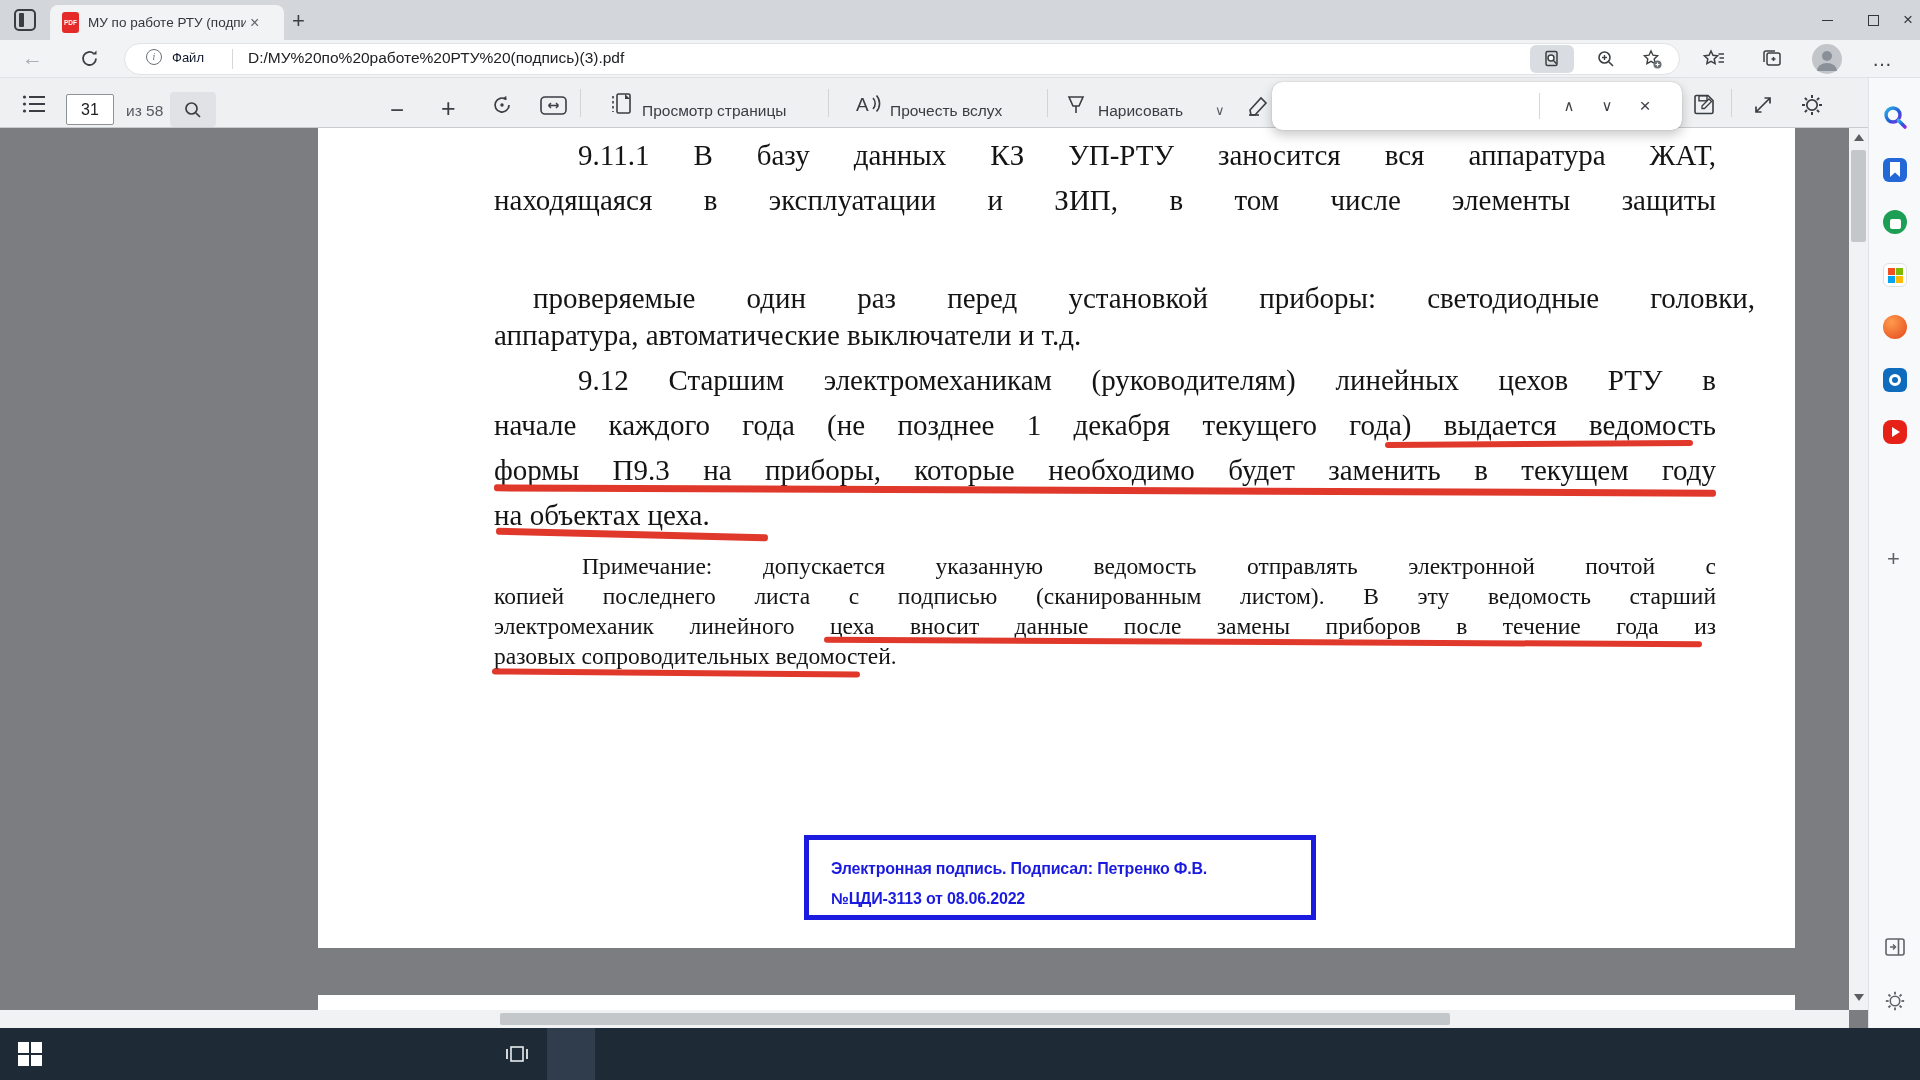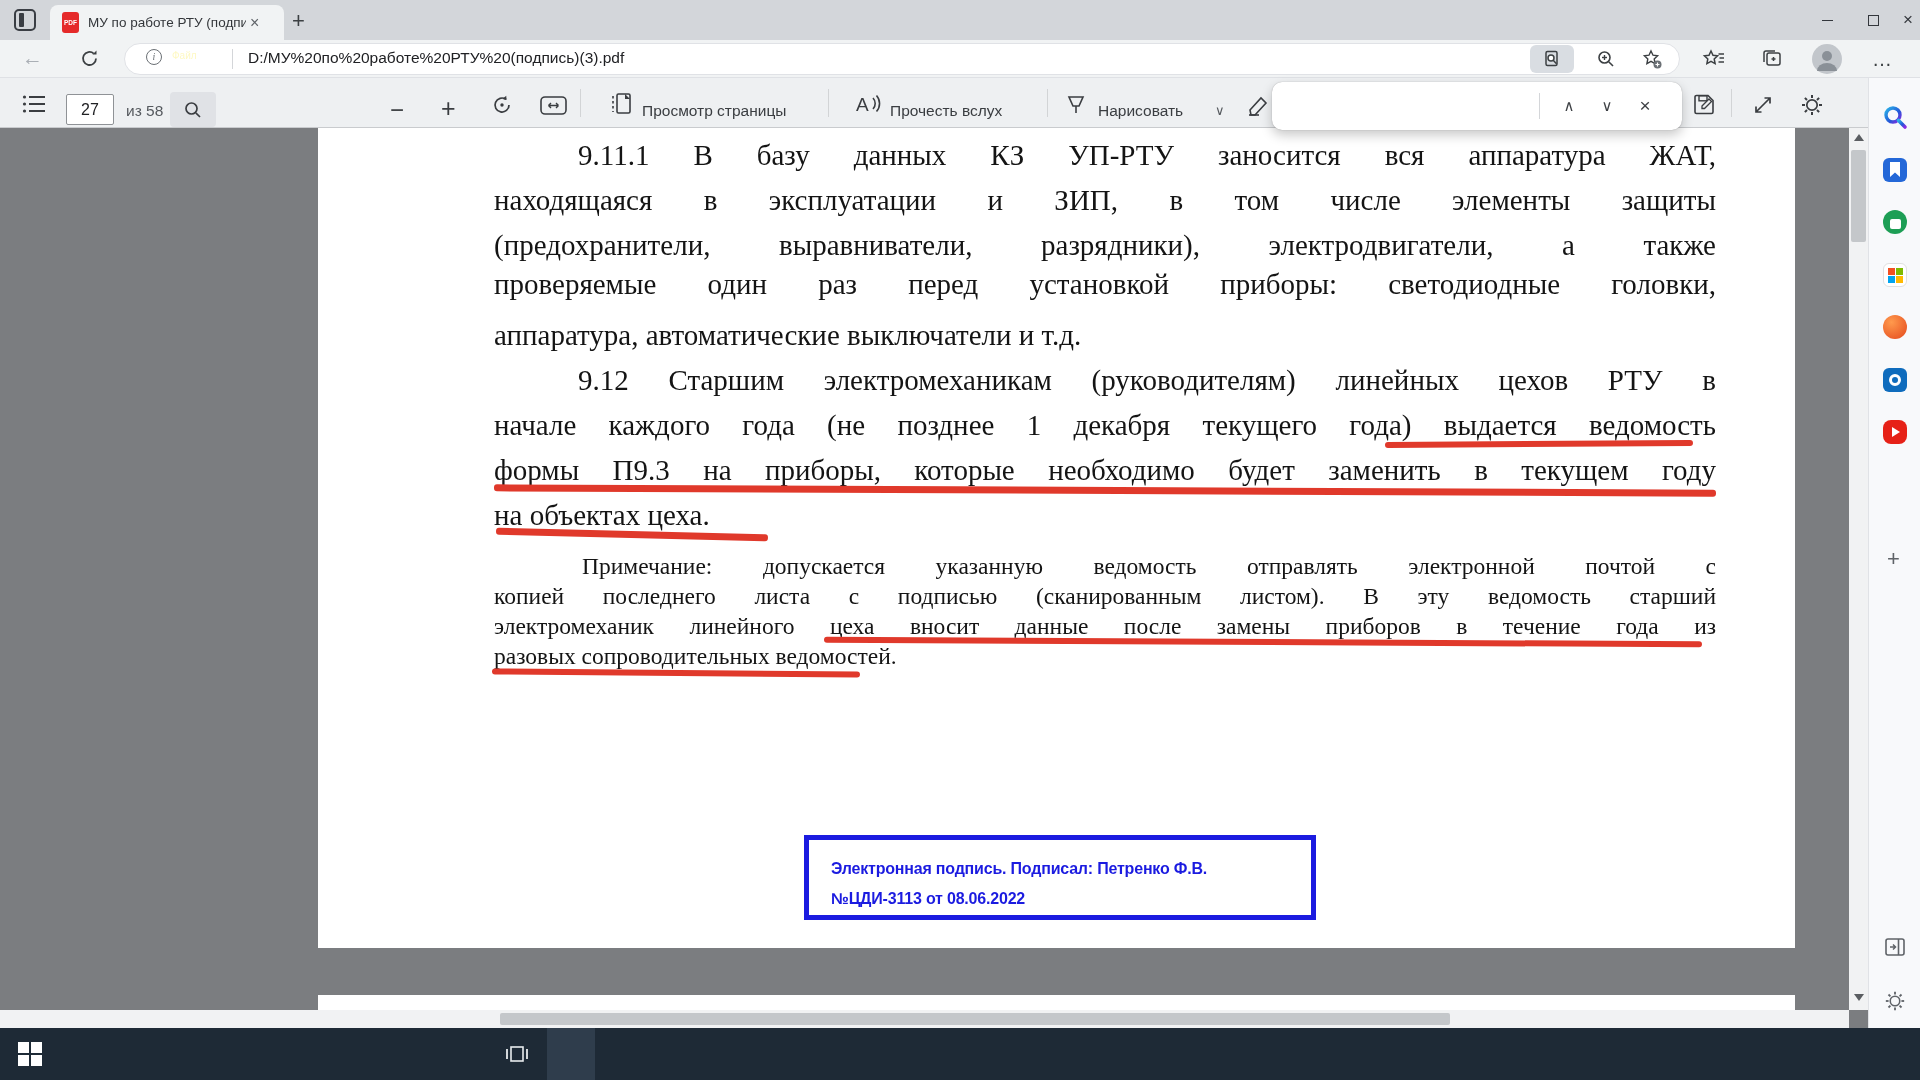--- a/index.html
+++ b/index.html
@@ -22,21 +22,21 @@
   .closex { font-size:17px; color:#33373c; }
   #wsicon { left:14px; top:9px; width:22px; height:22px; border:2px solid #3a3e44; border-radius:5px; }
   #wsicon:before { content:""; position:absolute; left:3px; top:2px; width:5px; height:14px; background:#3a3e44; border-radius:1px; }
 
   
   #navbar { left:0; top:40px; width:1920px; height:38px; background:#f1f3f4; border-bottom:1px solid #dfe1e5; }
   #backarrow { left:22px; top:46px; font-size:21px; color:#aaafb5; }
   #urlpill { left:124px; top:43px; width:1556px; height:32px; background:#ffffff; border:1px solid #e0e2e6; border-radius:16px; }
   #infoicon { left:146px; top:49px; width:16px; height:16px; border:1.3px solid #6b7075; border-radius:50%;
         color:#6b7075; font-size:10px; text-align:center; line-height:14px; font-family:"Liberation Serif",serif; font-style:italic; }
-  #filelabel { left:172px; top:50px; font-size:10px; color:#fef9c3; }
+  #filelabel { left:172px; top:50px; font-size:13px; color:#0f172a; }
   .vsep { width:1px; background:#d4d6d9; }
   #urltext { left:248px; top:49px; font-size:15.5px; color:#202124; }
   .pillbtn { top:45px; width:44px; height:28px; border-radius:6px; display:flex; align-items:center; justify-content:center; }
   svg.ic { display:block; }
 
   
   #pdftoolbar { left:0; top:78px; width:1920px; height:50px; background:#eef0f2; border-bottom:1px solid #c9cbce; }
   .tbtext { font-size:15.5px; color:#3a3d41; }
   .tbsep { top:89px; width:1px; height:28px; background:#d2d4d6; }
   #pagebox { left:66px; top:94px; width:48px; height:31px; background:#fff; border:1px solid #8f9296; border-radius:2px;
@@ -159,21 +159,21 @@
 
   <div id="pdftoolbar" class="abs"></div>
   <svg class="ic abs" style="left:22px;top:94px;" width="24" height="20" viewBox="0 0 24 20">
     <circle cx="2.5" cy="3" r="1.6" fill="#3a3d41"></circle>
       <circle cx="2.5" cy="10" r="1.6" fill="#3a3d41"></circle>
       <circle cx="2.5" cy="17" r="1.6" fill="#3a3d41"></circle>
     <line x1="7" y1="3" x2="23" y2="3" stroke="#3a3d41" stroke-width="2"></line>
     <line x1="7" y1="10" x2="23" y2="10" stroke="#3a3d41" stroke-width="2"></line>
     <line x1="7" y1="17" x2="23" y2="17" stroke="#3a3d41" stroke-width="2"></line>
   </svg>
-  <div id="pagebox" class="abs">27</div>
+  <div id="pagebox" class="abs">31</div>
   <div class="abs tbtext" style="left:126px;top:102px;color:#55595e;">из 58</div>
   <div id="searchbtn" class="abs">
     <svg class="ic" width="20" height="20" viewBox="0 0 20 20">
       <circle cx="8.5" cy="8.5" r="5.5" fill="none" stroke="#3a3d41" stroke-width="1.7"></circle>
       <line x1="12.8" y1="12.8" x2="17" y2="17" stroke="#3a3d41" stroke-width="1.7"></line>
     </svg>
   </div>
 
   <div class="abs tbglyph" style="left:390px;top:96px;font-size:24px;">−</div>
   <div class="abs tbglyph" style="left:441px;top:94px;font-size:25px;">+</div>
@@ -244,22 +244,21 @@
     <div class="fpbtn abs" style="left:318px;">∨</div>
     <div class="fpbtn abs" style="left:356px;font-size:19px;">×</div>
   </div>
 
   <div id="content" class="abs">
     <div class="page abs" style="top:0;height:820px;"></div>
     <div class="page abs" style="top:867px;height:33px;"></div>
 
     <div class="docline p1line" style="top:5px;text-indent:84px;">9.11.1 В базу данных КЗ УП-РТУ заносится вся аппаратура ЖАТ,</div>
     <div class="docline p1line" style="top:50px;">находящаяся в эксплуатации и ЗИП, в том числе элементы защиты</div>
-    <div class="docline p1line" style="top:95px;">(предохранители, выравниватели, разрядники), электродвигатели, а также</div>
-    <div class="docline p1line" style="top:134px;">проверяемые один раз перед установкой приборы: светодиодные головки,</div>
+    <div class="docline p1line" style="top:148px;margin-left:39px;">проверяемые один раз перед установкой приборы: светодиодные головки,</div>
     <div class="docline p1line lastline" style="top:185px;">аппаратура, автоматические выключатели и т.д.</div>
 
     <div class="docline p1line" style="top:230px;text-indent:84px;">9.12 Старшим электромеханикам (руководителям) линейных цехов РТУ в</div>
     <div class="docline p1line" style="top:275px;">начале каждого года (не позднее 1 декабря текущего года) выдается ведомость</div>
     <div class="docline p1line" style="top:320px;">формы П9.3 на приборы, которые необходимо будет заменить в текущем году</div>
     <div class="docline ntline" style="top:423px;text-indent:88px;">Примечание: допускается указанную ведомость отправлять электронной почтой с</div>
 
     <div class="docline p1line lastline" style="top:365px;">на объектах цеха.</div>
     <div class="docline ntline" style="top:453px;">копией последнего листа с подписью (сканированным листом). В эту ведомость старший</div>
     <div class="docline ntline" style="top:483px;">электромеханик линейного цеха вносит данные после замены приборов в течение года из</div>

